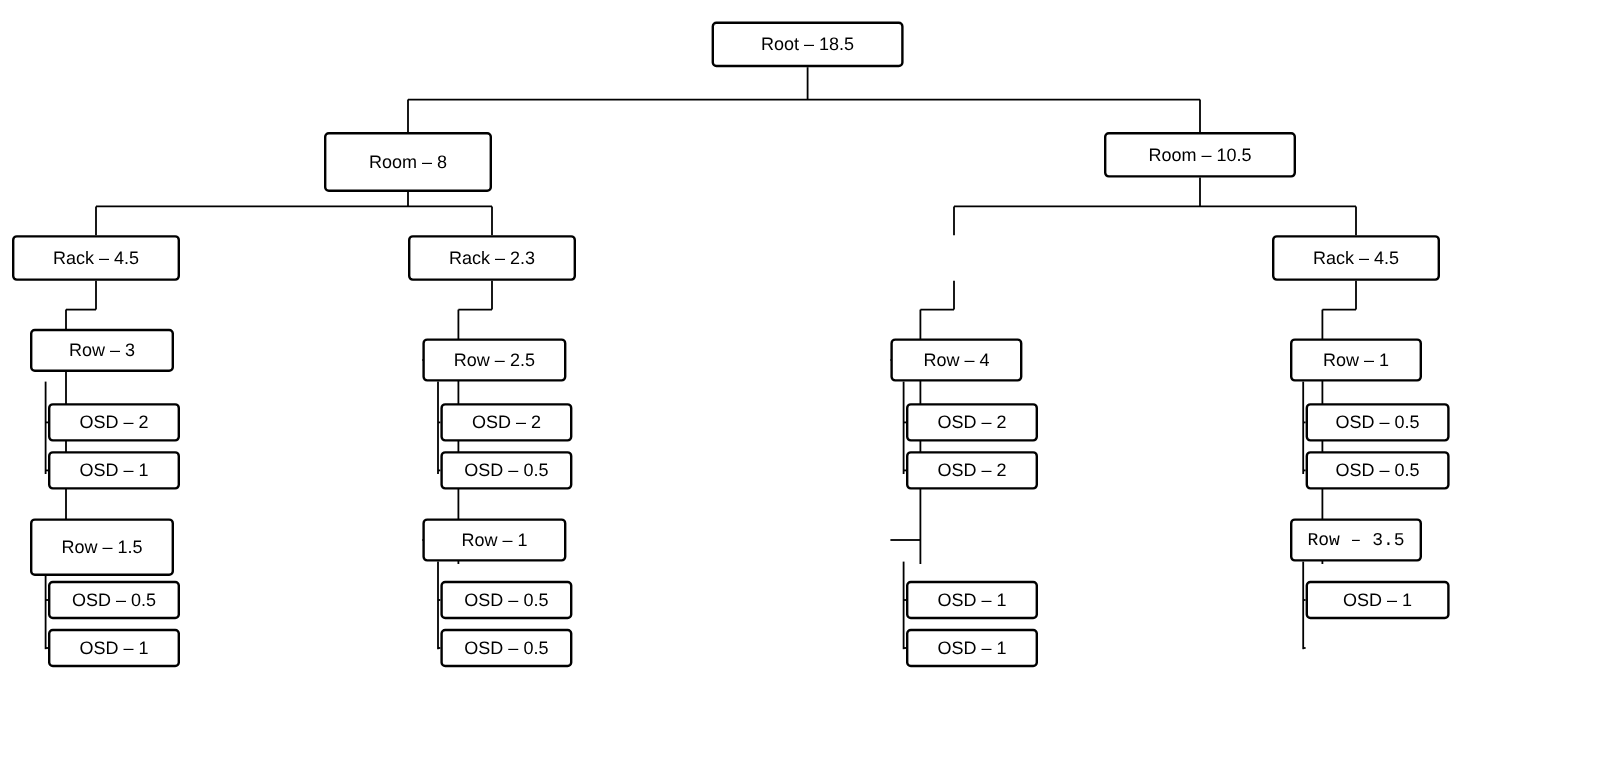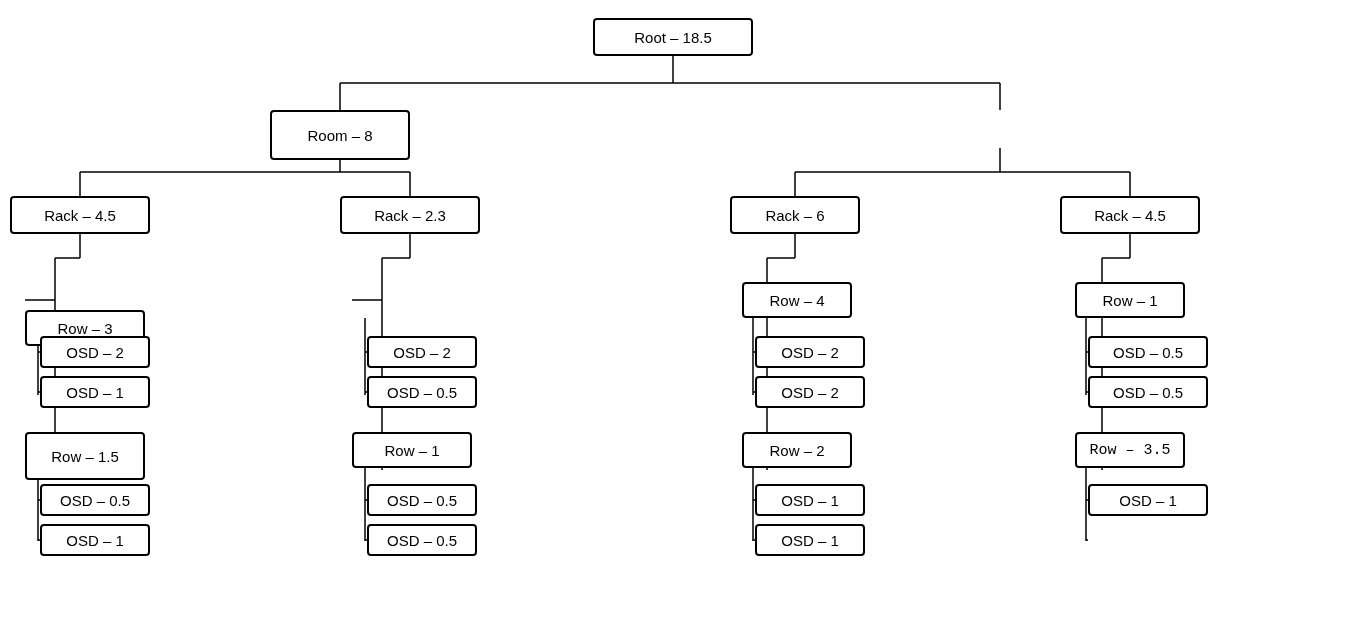--- a/index.html
+++ b/index.html
@@ -114,39 +114,39 @@
     <line x1="1086" y1="352" x2="1088" y2="352" stroke="#000" stroke-width="1.5"></line>
     <line x1="1086" y1="392" x2="1088" y2="392" stroke="#000" stroke-width="1.5"></line>
 
     <line x1="1086" y1="468" x2="1086" y2="541" stroke="#000" stroke-width="1.5"></line>
     <line x1="1086" y1="500" x2="1088" y2="500" stroke="#000" stroke-width="1.5"></line>
     <line x1="1086" y1="540" x2="1088" y2="540" stroke="#000" stroke-width="1.5"></line>
   </svg>
 
 <div class="node" style="left: 593px; top: 18px; width: 160px; height: 38px;">Root – 18.5</div>
     <div class="node" style="left: 270px; top: 110px; width: 140px; height: 50px;">Room – 8</div>
+    <div class="node" style="left: 920px; top: 110px; width: 160px; height: 38px;">Room – 10.5</div>
     <div class="node" style="left: 10px; top: 196px; width: 140px; height: 38px;">Rack – 4.5</div>
     <div class="node" style="left: 340px; top: 196px; width: 140px; height: 38px;">Rack – 2.3</div>
-    <div class="node" style="left: 730px; top: 196px; width: 130px; height: 38px;">Rack – 6</div>
     <div class="node" style="left: 1060px; top: 196px; width: 140px; height: 38px;">Rack – 4.5</div>
-    <div class="node" style="left: 25px; top: 274px; width: 120px; height: 36px; margin-top: 36px;">Row – 3</div>
+    <div class="node" style="left: 25px; top: 274px; width: 120px; height: 36px;">Row – 3</div>
     <div class="node" style="left: 40px; top: 336px; width: 110px; height: 32px;">OSD – 2</div>
     <div class="node" style="left: 40px; top: 376px; width: 110px; height: 32px;">OSD – 1</div>
     <div class="node" style="left: 25px; top: 432px; width: 120px; height: 48px;">Row – 1.5</div>
     <div class="node" style="left: 40px; top: 484px; width: 110px; height: 32px;">OSD – 0.5</div>
     <div class="node" style="left: 40px; top: 524px; width: 110px; height: 32px;">OSD – 1</div>
+    <div class="node" style="left: 352px; top: 282px; width: 120px; height: 36px;">Row – 2.5</div>
     <div class="node" style="left: 367px; top: 336px; width: 110px; height: 32px;">OSD – 2</div>
     <div class="node" style="left: 367px; top: 376px; width: 110px; height: 32px;">OSD – 0.5</div>
     <div class="node" style="left: 352px; top: 432px; width: 120px; height: 36px;">Row – 1</div>
     <div class="node" style="left: 367px; top: 484px; width: 110px; height: 32px;">OSD – 0.5</div>
     <div class="node" style="left: 367px; top: 524px; width: 110px; height: 32px;">OSD – 0.5</div>
     <div class="node" style="left: 742px; top: 282px; width: 110px; height: 36px;">Row – 4</div>
     <div class="node" style="left: 755px; top: 336px; width: 110px; height: 32px;">OSD – 2</div>
     <div class="node" style="left: 755px; top: 376px; width: 110px; height: 32px;">OSD – 2</div>
-    <div class="node" style="left: 742px; top: 432px; width: 110px; height: 36px;">Row – 2</div>
     <div class="node" style="left: 755px; top: 484px; width: 110px; height: 32px;">OSD – 1</div>
     <div class="node" style="left: 755px; top: 524px; width: 110px; height: 32px;">OSD – 1</div>
     <div class="node" style="left: 1075px; top: 282px; width: 110px; height: 36px;">Row – 1</div>
     <div class="node" style="left: 1088px; top: 336px; width: 120px; height: 32px;">OSD – 0.5</div>
     <div class="node" style="left: 1088px; top: 376px; width: 120px; height: 32px;">OSD – 0.5</div>
     <div class="node" style="left: 1075px; top: 432px; width: 110px; height: 36px; font-family: Liberation Mono, monospace;">Row – 3.5</div>
     <div class="node" style="left: 1088px; top: 484px; width: 120px; height: 32px;">OSD – 1</div>
   </div>
 
 </body></html>

